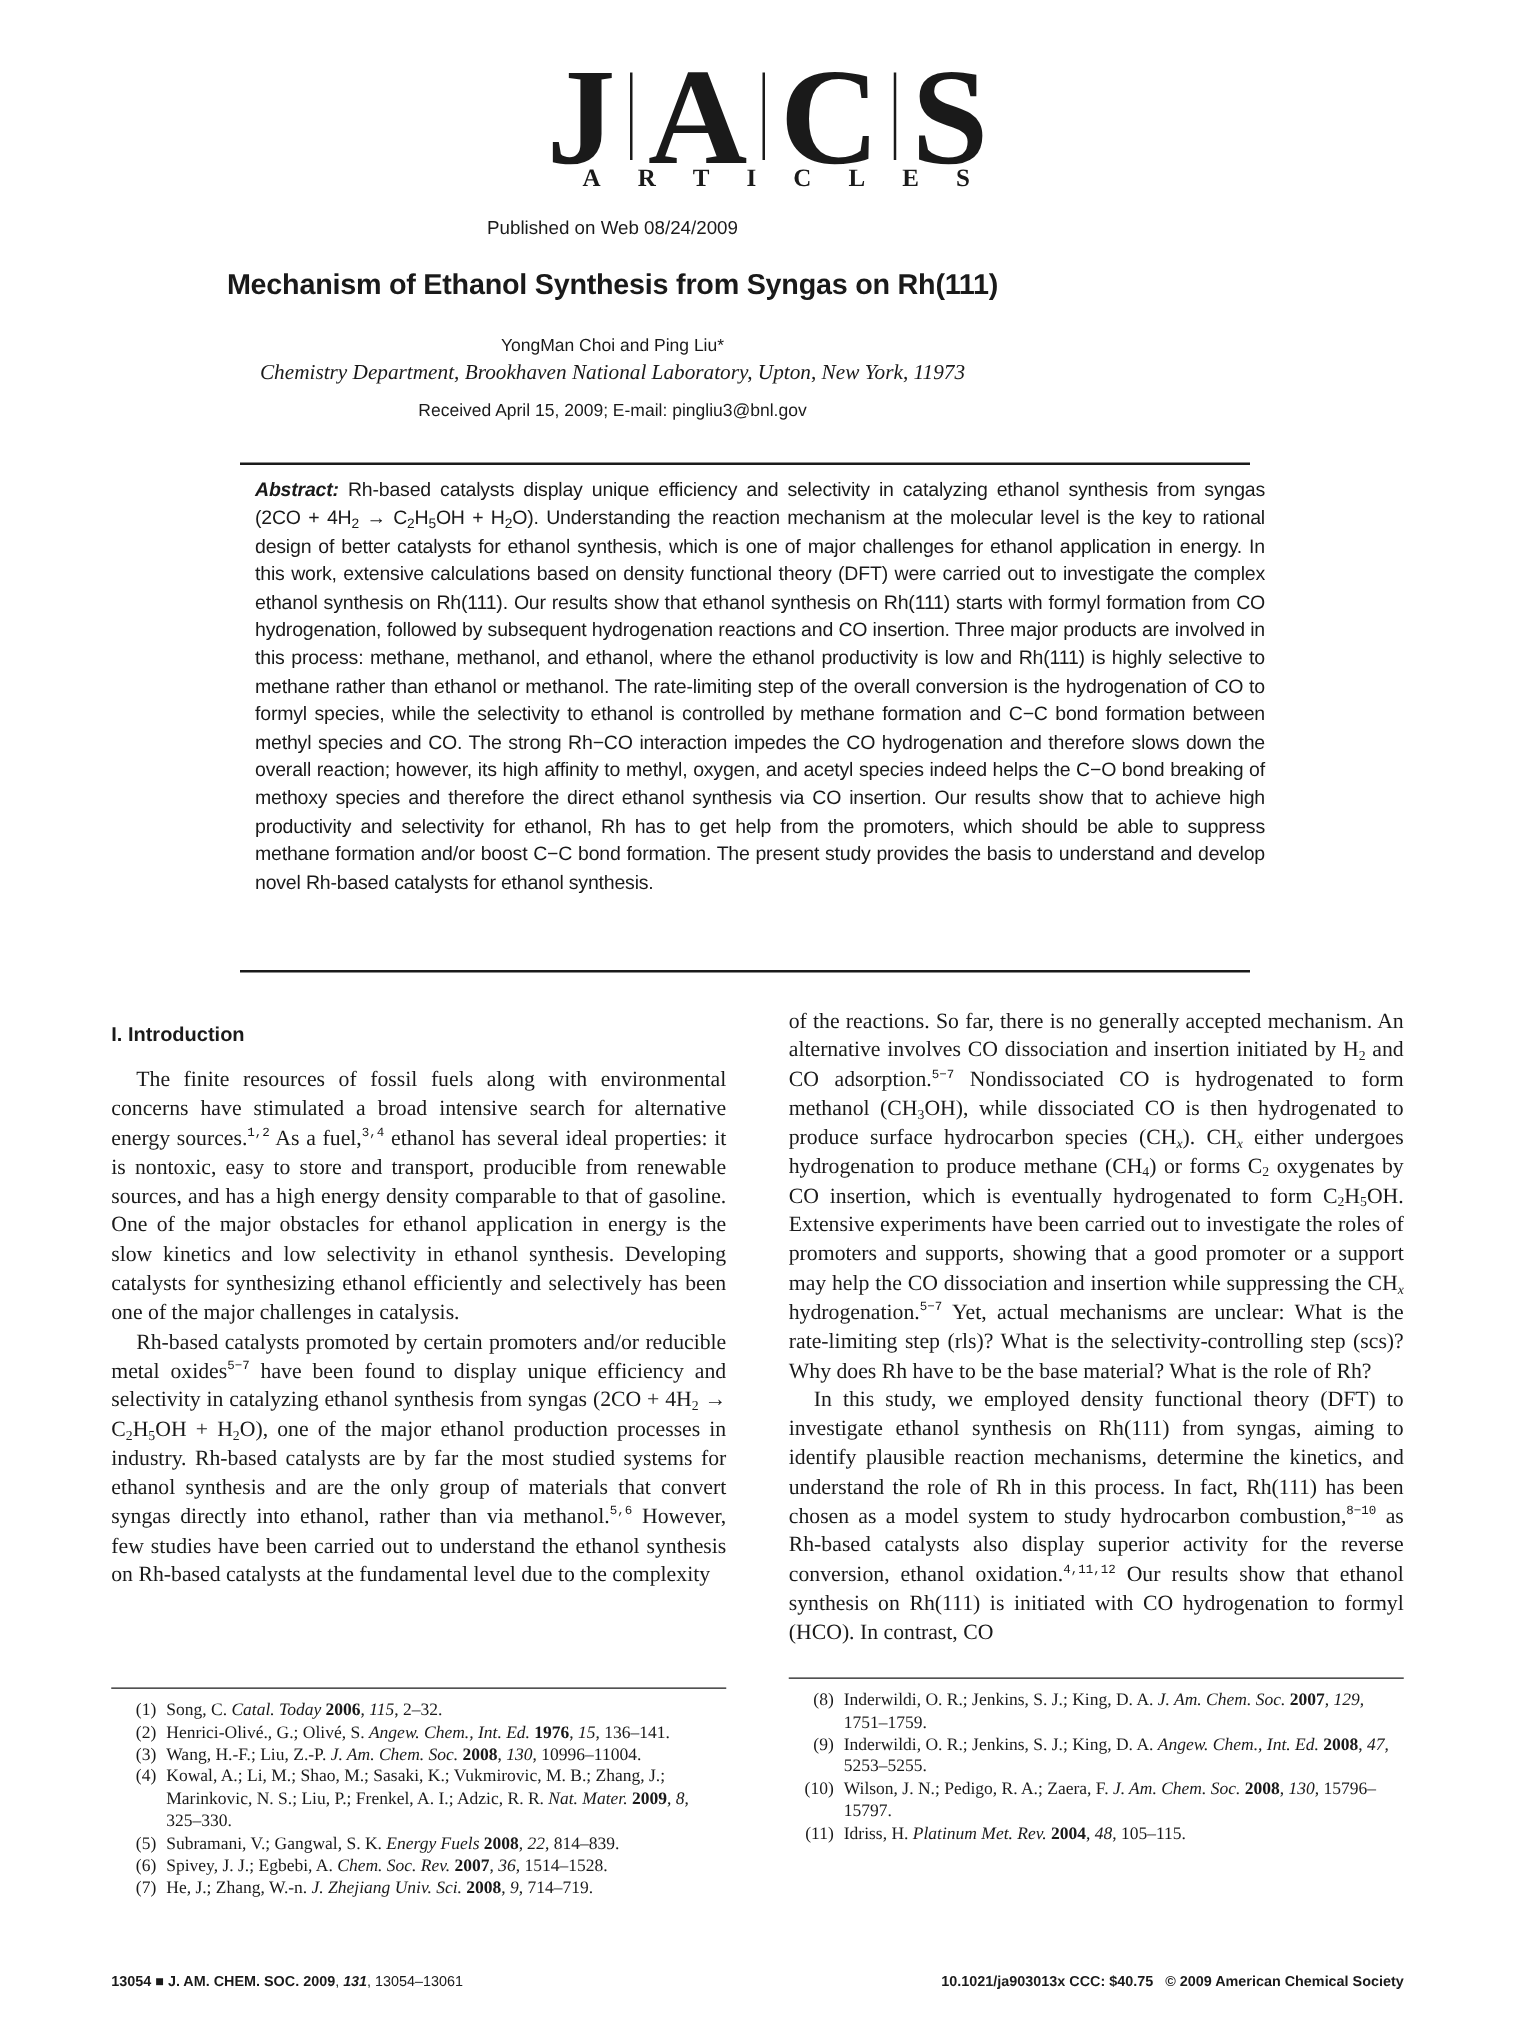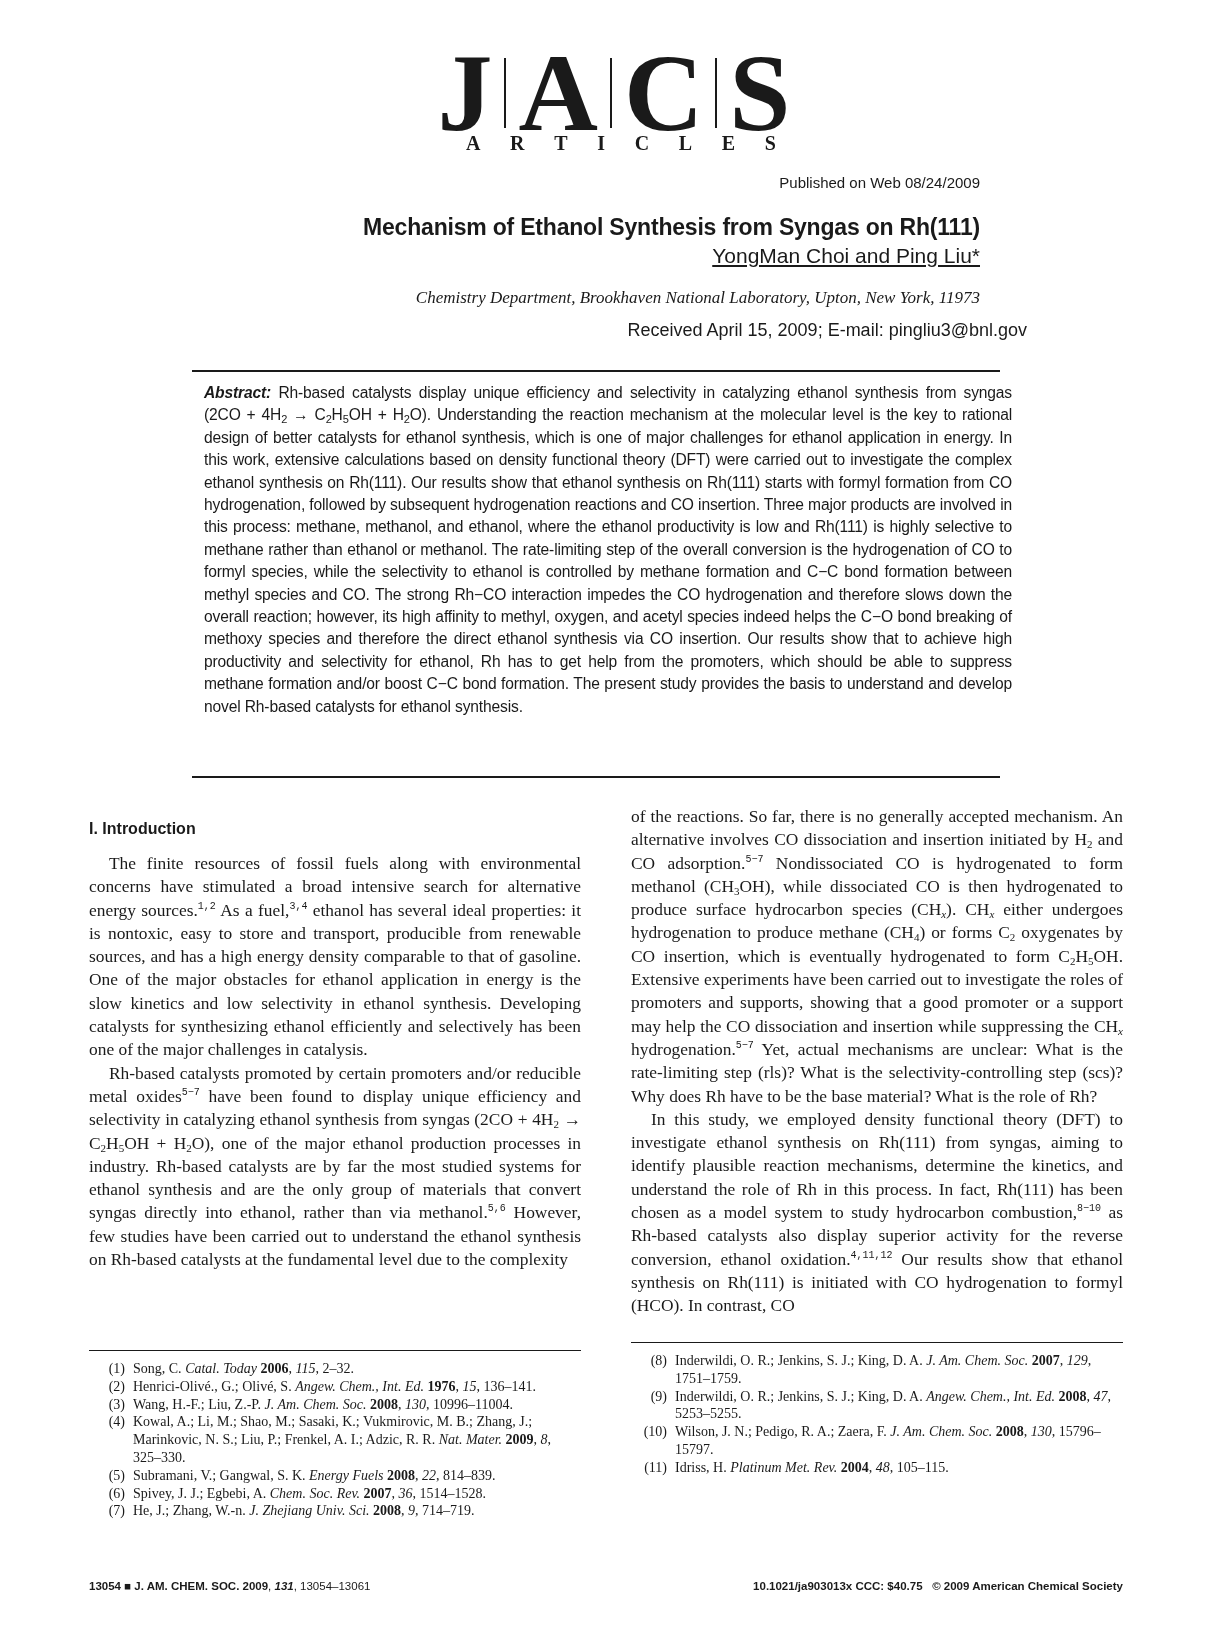--- a/index.html
+++ b/index.html
@@ -8,27 +8,27 @@
 
   
   .logo { left: 0; width: 1228px; top: 38px; text-align: center; font-family: "Liberation Serif", serif; }
   .logo-row { display: inline-flex; align-items: flex-end; height: 100px; }
   .logo-letter { font-size: 110px; font-weight: bold; line-height: 90px; color: #1a1a1a; padding: 0 6px; }
   .logo-sep { width: 2px; height: 70px; background: #1a1a1a; margin: 0 6px 10px 6px; }
   .articles-row { position: absolute; top: 132px; left: 466px; width: 310px; display: flex; justify-content: space-between; font-family: "Liberation Serif", serif; font-weight: bold; font-size: 20px; letter-spacing: 0; color: #1a1a1a; }
 
   .sans { font-family: "Liberation Sans", sans-serif; }
   .serif { font-family: "Liberation Serif", serif; }
-  .center { left: 0; width: 980px; text-align: right; }
+  .center { left: 0; width: 980px; text-align: center; }
 
   .published { top: 174px; font-size: 15px; }
   .title { top: 214px; font-size: 23px; font-weight: bold; letter-spacing: -0.2px; }
-  .authors { top: 244px; font-size: 21px; text-decoration: underline; }
+  .authors { top: 268px; font-size: 14px; }
   .affil { top: 288px; font-size: 17px; font-style: italic; }
-  .received { top: 320px; font-size: 18px; padding-left: 47px; }
+  .received { top: 320px; font-size: 14px; }
 
   .rule { background: #1a1a1a; height: 1.5px; }
 
   .abstract { left: 192px; top: 382px; width: 808px; font-size: 15.6px; line-height: 22.4px; text-align: justify; letter-spacing: -0.15px; margin-left: 12px; }
   .abstract b { font-style: italic; }
 
   .colL { left: 89px; width: 492px; }
   .colR { left: 631px; width: 492px; }
 
   .h1 { top: 820px; font-size: 16px; font-weight: bold; }

